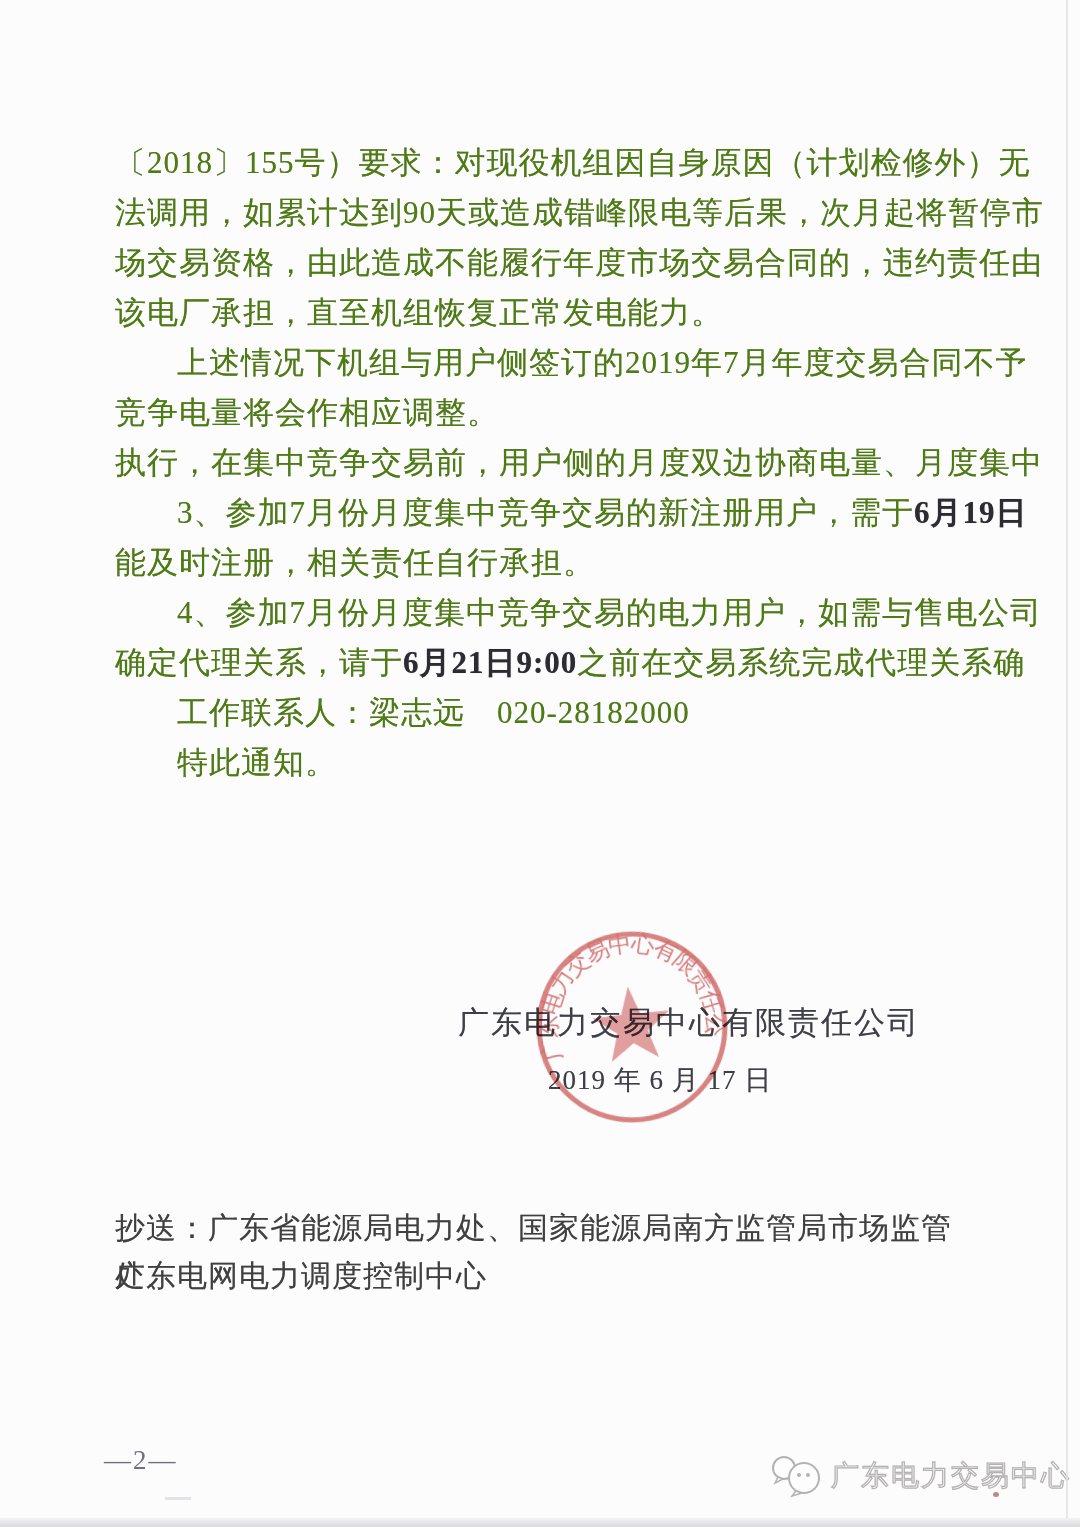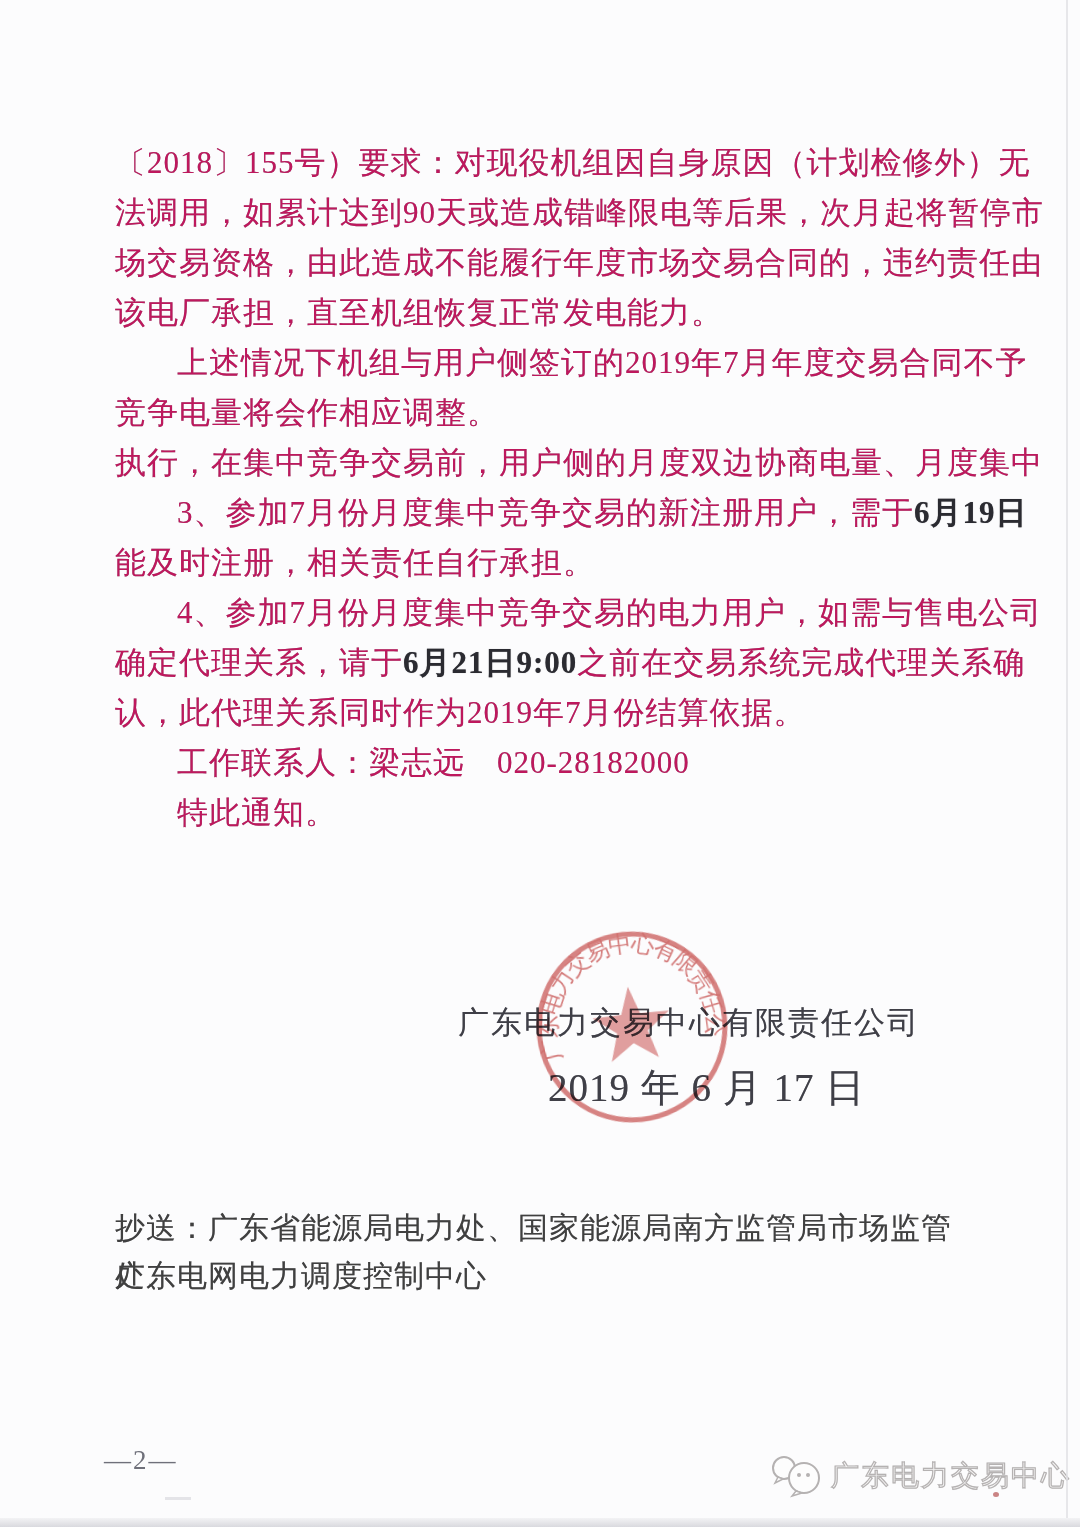--- a/index.html
+++ b/index.html
@@ -11,30 +11,30 @@
   }
   .page{position:absolute;inset:0;background:#fcfcfd;}
   
   .doc-body{position:absolute;left:115px;top:138px;width:852px;}
   .doc-line{
     height:50px;line-height:50px;font-size:31px;
     color:#43434b;letter-spacing:1px;white-space:pre;
     text-shadow:0 0 0.6px rgba(63,63,72,.5);
   }
   .ind{text-indent:62px;}
-  .seg{color:#be185d;}
+  .seg{color:#4d7c0f;}
   .seg.b{font-weight:700;color:#2b2b31;text-shadow:0 0 0.7px rgba(35,35,42,.6);}
   
   .sig-company{
     position:absolute;left:458px;top:1003px;font-size:31px;color:#3f3f47;
     letter-spacing:2px;line-height:40px;text-shadow:0 0 0.6px rgba(63,63,72,.5);
   }
   .sig-date{
-    position:absolute;left:548px;top:1060px;font-size:39px;color:#3f3f47;
-    letter-spacing:1px;line-height:40px;text-shadow:0 0 0.6px rgba(63,63,72,.5);margin-top:8px;
+    position:absolute;left:548px;top:1060px;font-size:27px;color:#3f3f47;
+    letter-spacing:1px;line-height:40px;text-shadow:0 0 0.6px rgba(63,63,72,.5);
   }
   
   .seal{
     position:absolute;left:531px;top:926px;width:202px;height:202px;
     mix-blend-mode:multiply;opacity:.82;transform:rotate(-6deg);
     filter:blur(.3px);
   }
   
   .cc-block{position:absolute;left:115px;top:1204px;width:860px;}
   .cc-line{height:48px;line-height:48px;font-size:30px;color:#404040;
@@ -73,21 +73,20 @@
     <div class="doc-line"><span class="seg">法调用，如累计达到90天或造成错峰限电等后果，次月起将暂停市</span></div>
     <div class="doc-line"><span class="seg">场交易资格，由此造成不能履行年度市场交易合同的，违约责任由</span></div>
     <div class="doc-line"><span class="seg">该电厂承担，直至机组恢复正常发电能力。</span></div>
     <div class="doc-line ind"><span class="seg">上述情况下机组与用户侧签订的2019年7月年度交易合同不予</span></div>
     <div class="doc-line"><span class="seg">竞争电量将会作相应调整。</span></div>
     <div class="doc-line"><span class="seg">执行，在集中竞争交易前，用户侧的月度双边协商电量、月度集中</span></div>
     <div class="doc-line ind"><span class="seg">3、参加7月份月度集中竞争交易的新注册用户，需于</span><span class="seg b">6月19日</span></div>
     <div class="doc-line"><span class="seg">能及时注册，相关责任自行承担。</span></div>
     <div class="doc-line ind"><span class="seg">4、参加7月份月度集中竞争交易的电力用户，如需与售电公司</span></div>
     <div class="doc-line"><span class="seg">确定代理关系，请于</span><span class="seg b">6月21日9:00</span><span class="seg">之前在交易系统完成代理关系确</span></div>
-    <div class="doc-line"><span class="seg">认，此代理关系同时作为2019年7月份结算依据。</span></div>
     <div class="doc-line ind"><span class="seg">工作联系人：梁志远　020-28182000</span></div>
     <div class="doc-line ind"><span class="seg">特此通知。</span></div>
   </div>
 
   <div class="sig-company">广东电力交易中心有限责任公司</div>
   <div class="sig-date">2019 年 6 月 17 日</div>
 
   <svg class="seal" viewBox="0 0 200 200" aria-hidden="true">
     <defs>
       <path id="sealArc" d="M 29.5 125.7 A 75 75 0 1 1 170.5 125.7" fill="none"></path>

